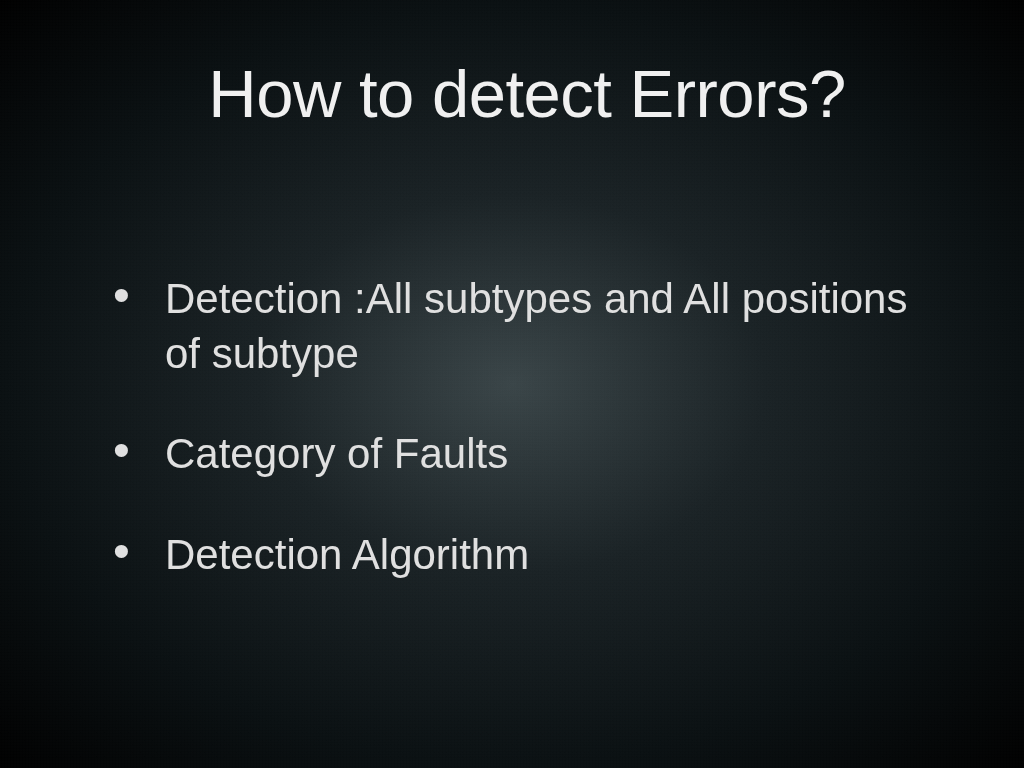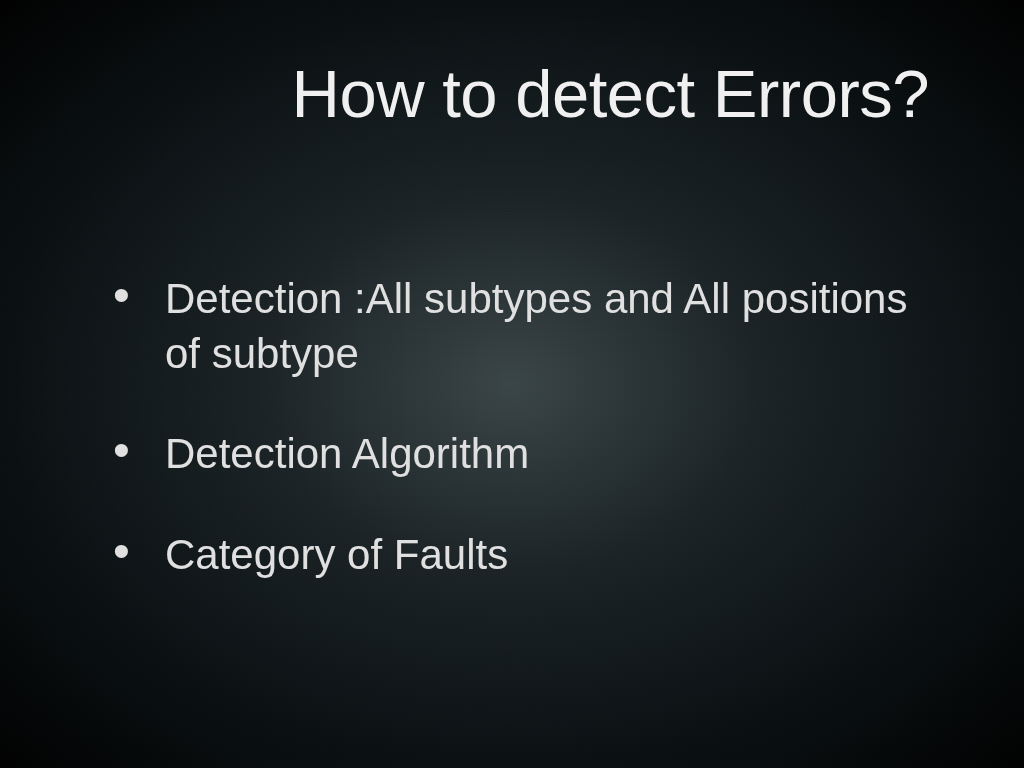--- a/index.html
+++ b/index.html
@@ -35,21 +35,21 @@
       width: 100%;
       height: 100%;
       padding: 55px 75px 60px 75px;
       position: relative;
     }
     
     .slide-title {
       font-size: 67px;
       font-weight: normal;
       color: #f0f0f0;
-      text-align: right;
+      text-align: center;
       margin-bottom: 140px;
       letter-spacing: -0.5px;
       margin-left: 50px;
       margin-right: 20px;
     }
     
     .bullet-list {
       list-style: none;
       padding-left: 38px;
     }
@@ -73,16 +73,16 @@
       color: #e0e0e0;
     }
   </style>
 </head>
 <body>
 
 <div class="slide-container">
   <h1 class="slide-title">How to detect Errors?</h1>
   <ul class="bullet-list">
     <li class="bullet-item">Detection :All subtypes and All positions of subtype</li>
+    <li class="bullet-item">Category of Faults</li>
     <li class="bullet-item">Detection Algorithm</li>
-    <li class="bullet-item">Category of Faults</li>
   </ul>
 </div>
 
 </body></html>

